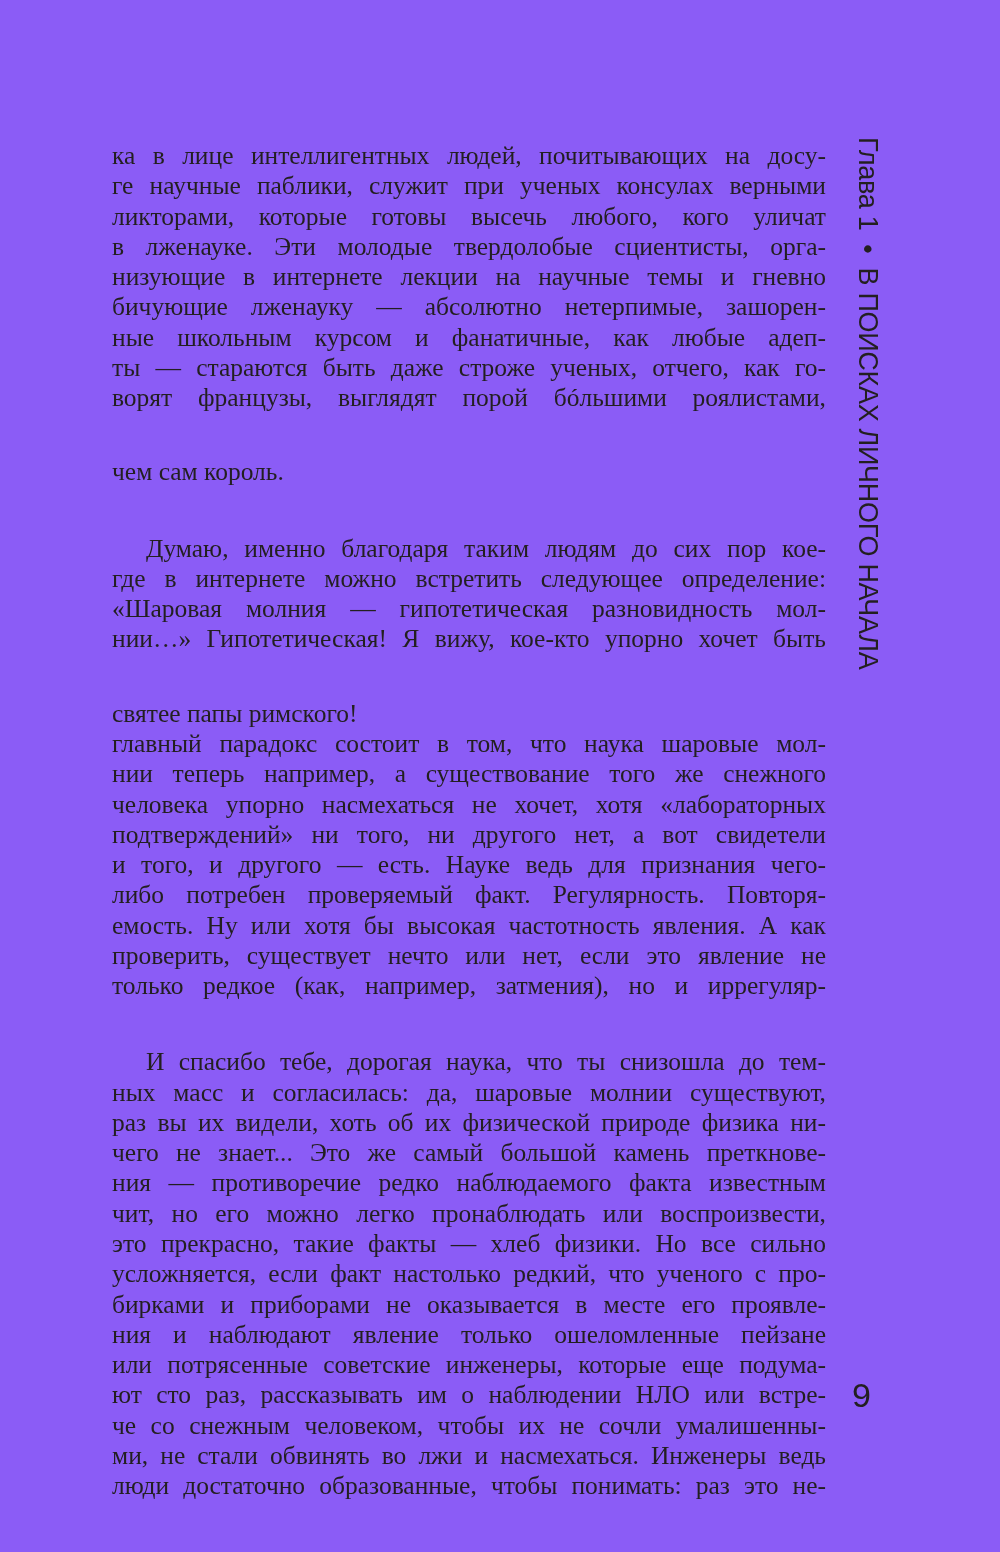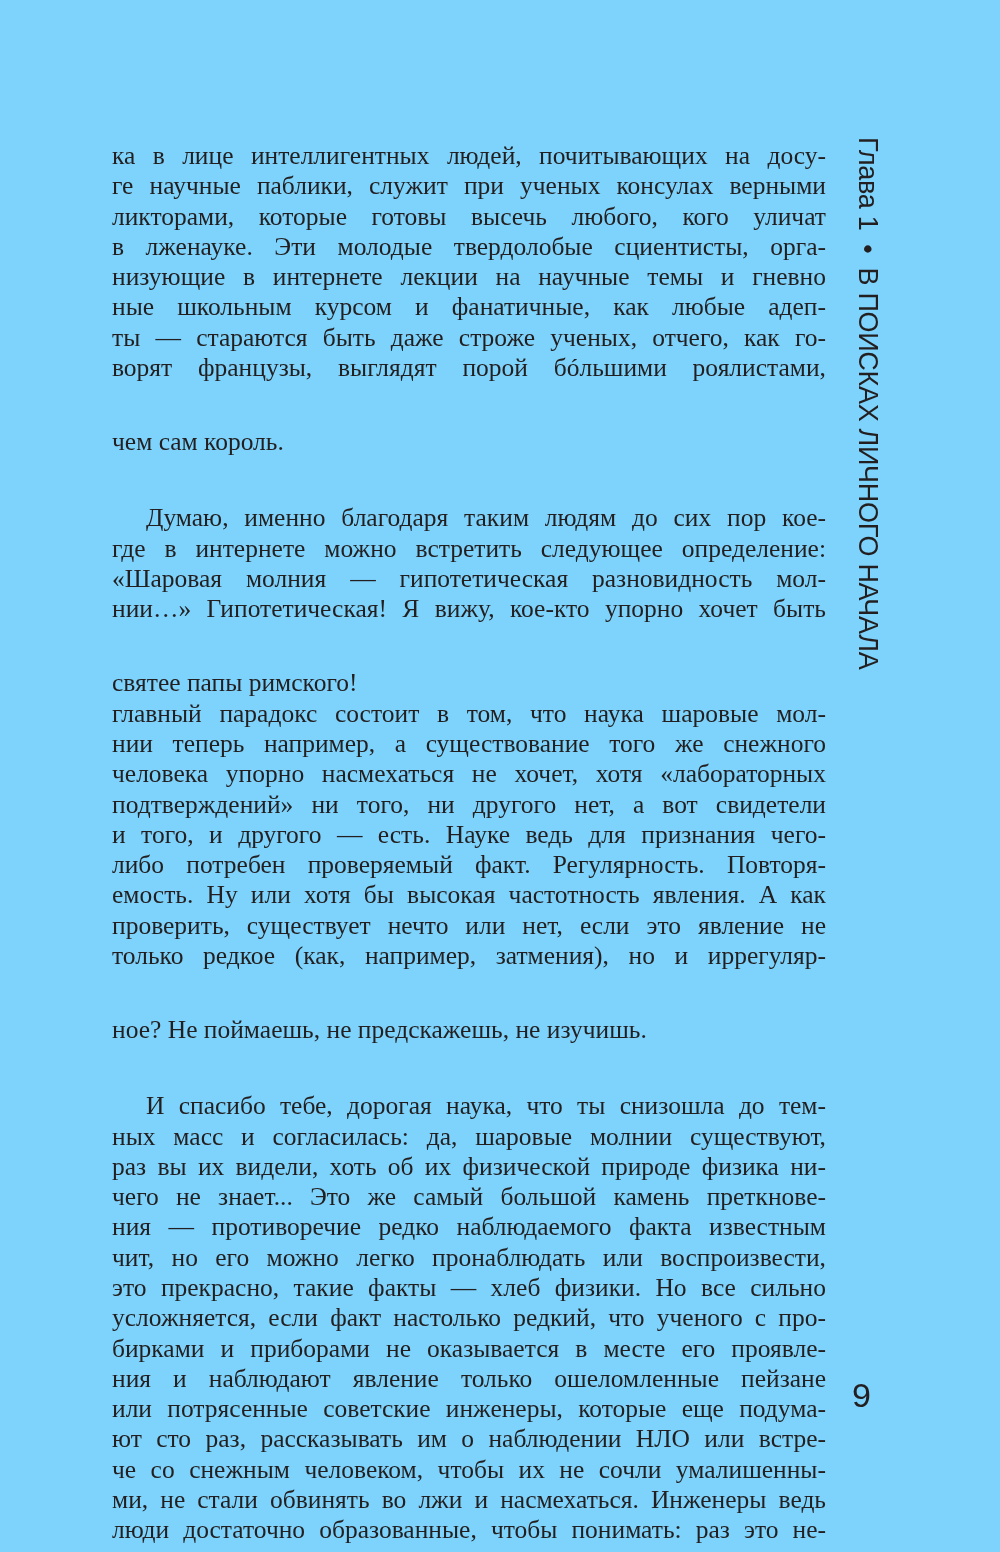--- a/index.html
+++ b/index.html
@@ -1,17 +1,17 @@
 <!DOCTYPE html>
 <html><head>
 <meta charset="utf-8">
 <style>
   html, body { margin:0; padding:0; background:#ffffff; }
   body { width:1000px; height:1552px; position:relative; overflow:hidden; }
-  .page { position:absolute; left:0; top:0; width:1000px; height:1552px; background:#7dd3fc; }
+  .page { position:absolute; left:0; top:0; width:1000px; height:1552px; background:#8b5cf6; }
   .body-text {
     position:absolute; left:112px; top:141px; width:714px;
     font-family:"Liberation Serif", "DejaVu Serif", serif;
     font-size:25.5px; line-height:30.28px; color:#231f20;
   }
   .line {
     display:block; height:30.28px; white-space:nowrap;
     text-align:justify; text-align-last:justify; overflow:visible;
   }
   .line.last { text-align-last:left;margin-top:44px; }
@@ -34,39 +34,39 @@
 </head>
 <body>
 
 <div class="page">
   <div class="body-text" id="body-text">
       <span class="line">ка в лице интеллигентных людей, почитывающих на досу-</span>
       <span class="line">ге научные паблики, служит при ученых консулах верными</span>
       <span class="line">ликторами, которые готовы высечь любого, кого уличат</span>
       <span class="line">в лженауке. Эти молодые твердолобые сциентисты, орга-</span>
       <span class="line">низующие в интернете лекции на научные темы и гневно</span>
+      <span class="line">бичующие лженауку — абсолютно нетерпимые, зашорен-</span>
       <span class="line">ные школьным курсом и фанатичные, как любые адеп-</span>
       <span class="line">ты — стараются быть даже строже ученых, отчего, как го-</span>
       <span class="line">ворят французы, выглядят порой бóльшими роялистами,</span>
       <span class="line last">чем сам король.</span>
       <span class="line indent">Думаю, именно благодаря таким людям до сих пор кое-</span>
       <span class="line">где в интернете можно встретить следующее определение:</span>
       <span class="line">«Шаровая молния — гипотетическая разновидность мол-</span>
       <span class="line">нии…» Гипотетическая! Я вижу, кое-кто упорно хочет быть</span>
       <span class="line last">святее папы римского!</span>
       <span class="line">главный парадокс состоит в том, что наука шаровые мол-</span>
       <span class="line">нии теперь например, а существование того же снежного</span>
       <span class="line">человека упорно насмехаться не хочет, хотя «лабораторных</span>
       <span class="line">подтверждений» ни того, ни другого нет, а вот свидетели</span>
       <span class="line">и того, и другого — есть. Науке ведь для признания чего-</span>
       <span class="line">либо потребен проверяемый факт. Регулярность. Повторя-</span>
       <span class="line">емость. Ну или хотя бы высокая частотность явления. А как</span>
       <span class="line">проверить, существует нечто или нет, если это явление не</span>
       <span class="line">только редкое (как, например, затмения), но и иррегуляр-</span>
-      <span class="line last">ное? Не поймаешь, не предскажешь, не изучишь.</span>
       <span class="line indent">И спасибо тебе, дорогая наука, что ты снизошла до тем-</span>
       <span class="line">ных масс и согласилась: да, шаровые молнии существуют,</span>
       <span class="line">раз вы их видели, хоть об их физической природе физика ни-</span>
       <span class="line">чего не знает... Это же самый большой камень преткнове-</span>
       <span class="line">ния — противоречие редко наблюдаемого факта известным</span>
       <span class="line">чит, но его можно легко пронаблюдать или воспроизвести,</span>
       <span class="line">это прекрасно, такие факты — хлеб физики. Но все сильно</span>
       <span class="line">усложняется, если факт настолько редкий, что ученого с про-</span>
       <span class="line">бирками и приборами не оказывается в месте его проявле-</span>
       <span class="line">ния и наблюдают явление только ошеломленные пейзане</span>

